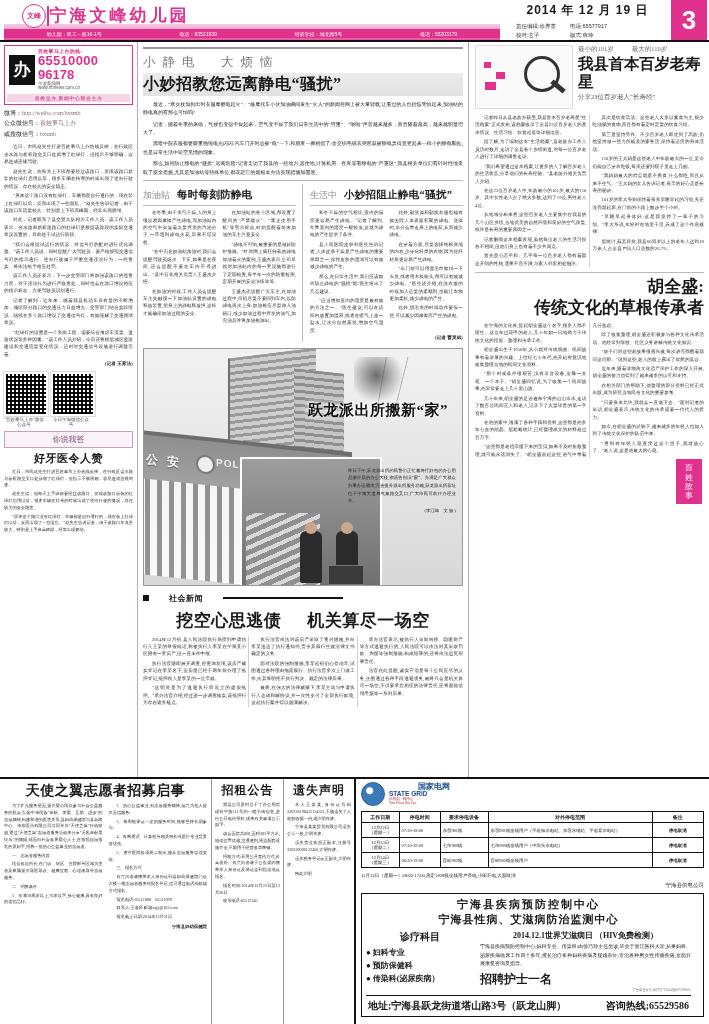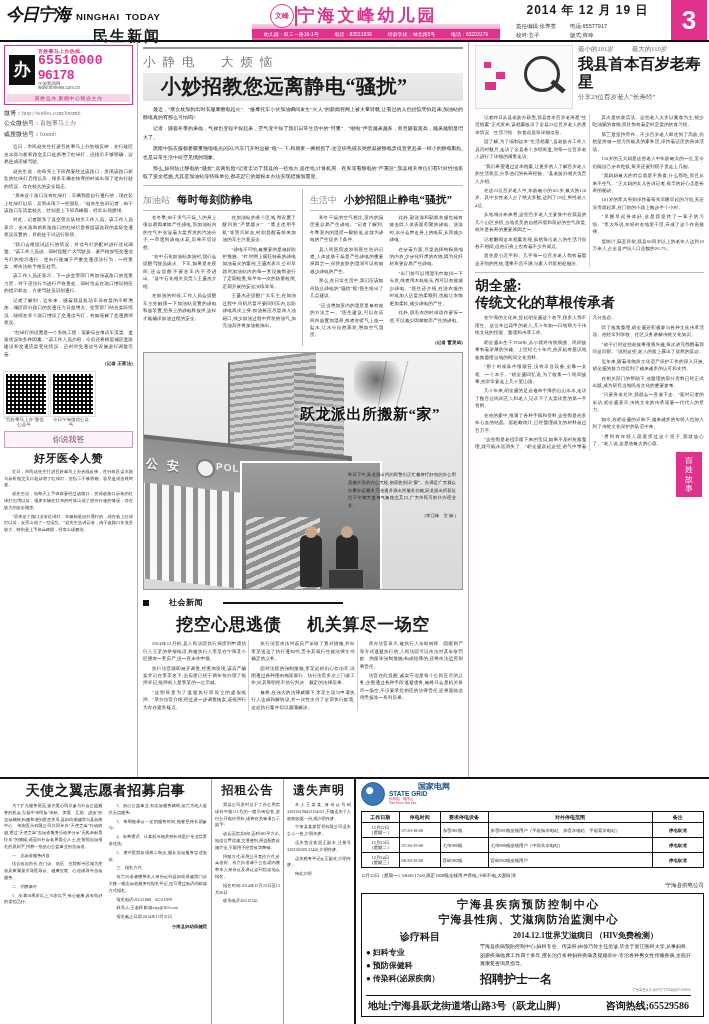--- a/index.html
+++ b/index.html
@@ -52,21 +52,21 @@
 
   
   .ad-box{border:1px solid #e0318c;padding:2px;margin-bottom:3px;}
   .ad-hot{display:flex;align-items:center;gap:3px;background:#fff;padding:1px 2px;}
   .ad-runner{width:26px;height:30px;background:#111;color:#fff;font-size:17px;
     display:flex;align-items:center;justify-content:center;flex:0 0 auto;
     font-family:"Liberation Serif",serif;font-weight:bold;}
   .ad-hot-txt{flex:1;line-height:1.05;}
   .ad-hot-l1{font-size:5px;color:#e0318c;font-weight:bold;letter-spacing:0.3px;}
   .ad-num{font-size:13px;font-weight:bold;color:#e0318c;letter-spacing:0.3px;
-    font-family:Liberation Mono, monospace;line-height:1.05;}
+    font-family:Liberation Sans, sans-serif;line-height:1.05;}
   .ad-num2{font-size:13px;font-weight:bold;color:#e0318c;
     font-family:"Liberation Sans",sans-serif;line-height:1.05;}
   .ad-site{font-size:4.5px;color:#555;font-family:"Liberation Sans",sans-serif;}
   .ad-strip{background:#f7d4e6;color:#b8177a;font-size:5px;text-align:center;
     padding:1px 0;margin-top:2px;letter-spacing:0.5px;}
   .ad-lines{font-size:6px;line-height:1.75;color:#333;margin-top:2px;}
   .ad-lines span.k{color:#222;}
   .ad-lines span.v{color:#8a6a80;}
 
   .hl-left{font-size:13.5px;font-weight:bold;line-height:1.18;letter-spacing:-0.3px;margin:4px 0 3px 0;}
@@ -87,22 +87,22 @@
   .qr-cap{font-size:4.5px;text-align:center;color:#444;width:40px;margin-top:1px;}
 
   .box-title{border:1px solid #c9a0c0;text-align:center;font-size:8px;color:#7a3f6a;
     padding:2px 0;margin:4px 0 2px 0;background:#fbf3f8;}
   .ad-hl{font-size:11px;font-weight:bold;text-align:center;margin:3px 0;letter-spacing:0.5px;}
 
   
   .mid-rule{border-top:2px solid #999;margin:2px 0 5px 0;}
   .kicker{font-size:12.5px;color:#7a7a7a;letter-spacing:7px;margin-bottom:2px;
     font-family:"Liberation Serif",serif;}
-  .main-hl{font-size:20px;font-weight:bold;letter-spacing:0.5px;line-height:1.18;
-    background:linear-gradient(to bottom,#ececec,#e2e2e2);padding:2px 18px;display:block;}
+  .main-hl{font-size:16px;font-weight:bold;letter-spacing:0.5px;line-height:1.18;
+    background:linear-gradient(to bottom,#ececec,#e2e2e2);padding:2px 0;display:block;}
   .lead{font-size:5px;line-height:1.72;text-align:justify;margin-top:5px;color:#222;}
   .lead p{margin:0 0 2.5px 0;text-indent:10px;}
 
   .sub-head{display:flex;align-items:baseline;gap:7px;margin-top:4px;}
   .sub-kick{font-size:9px;color:#8d8d8d;}
   .sub-title{font-size:10.5px;font-weight:bold;letter-spacing:0.3px;}
   .thin-rule{border-top:1px solid #bbb;margin:3px 0;}
 
   .two-pane{display:flex;gap:6px;margin-top:2px;}
   .pane{flex:1;}
@@ -136,21 +136,21 @@
     letter-spacing:1px;font-family:"Liberation Sans",sans-serif;transform:skewY(6deg);}
   .inset{position:absolute;left:96px;top:108px;width:138px;height:128px;border:2px solid #fff;
     background:linear-gradient(to bottom,#9d9d9d,#6f6f6f);overflow:hidden;}
   .stairs{position:absolute;left:4px;top:54px;width:74px;height:74px;
     background:repeating-linear-gradient(-24deg,#d8d8d8 0 4px,#8f8f8f 4px 9px);}
   .cop{position:absolute;bottom:4px;width:22px;height:52px;background:#2b2b2b;border-radius:6px 6px 2px 2px;}
   .cop:after{content:"";position:absolute;left:5px;top:-9px;width:12px;height:12px;border-radius:50%;background:#caa78b;}
   .cop1{left:58px;}
   .cop2{left:94px;}
   .dellbox{position:absolute;left:86px;bottom:2px;width:34px;height:18px;background:#3a3a3a;border:1px solid #777;}
-  .photo-hl{position:absolute;right:22px;top:52px;font-size:15px;font-weight:bold;color:#111;
+  .photo-hl{position:absolute;right:14px;top:52px;font-size:15px;font-weight:bold;color:#111;
     letter-spacing:0.5px;text-shadow:0 0 4px #fff,0 0 8px #fff;}
   .photo-cap{position:absolute;right:6px;top:118px;width:108px;font-size:4.4px;line-height:1.75;
     text-align:justify;color:#222;}
   .photo-cap .sig{text-align:right;display:block;margin-top:2px;}
 
   
   .sec-tag{display:flex;align-items:center;gap:20px;margin-top:7px;}
   .sec-sq{width:6px;height:6px;background:#111;}
   .sec-name{font-size:8px;font-weight:bold;letter-spacing:0.5px;}
   .sec-line{flex:1;height:2px;background:#111;max-width:120px;}
@@ -160,21 +160,21 @@
   
   .mag-ad{width:96px;height:62px;border:1px solid #ddd;background:#fafafa;position:relative;float:left;
     margin:0 5px 2px 0;}
   .mag-glass{position:absolute;right:12px;top:10px;width:30px;height:30px;border-radius:50%;
     border:3px solid #333;}
   .mag-handle{position:absolute;right:6px;top:38px;width:16px;height:5px;background:#333;transform:rotate(40deg);}
   .mag-sq{position:absolute;background:#e0318c;}
   .r-kicker{display:flex;gap:18px;font-size:6.5px;color:#666;margin-bottom:1px;}
   .r-hl{font-size:15.5px;font-weight:bold;line-height:1.16;letter-spacing:-0.2px;}
   .r-sub{font-size:6.5px;color:#555;margin-top:2px;}
-  .r-hl2{font-size:14px;font-weight:bold;line-height:1.22;margin-top:4px;}
+  .r-hl2{font-size:17px;font-weight:bold;line-height:1.22;margin-top:4px;text-align:right;}
 
   .tag-vert{position:absolute;right:2px;bottom:0;width:22px;background:#e0318c;color:#fff;
     font-size:8px;text-align:center;padding:4px 2px;line-height:1.15;}
 
   
   .bottom{display:flex;border-top:2px solid #111;height:247px;}
   .b1{width:212px;border-right:1px solid #999;box-sizing:border-box;padding:3px 4px;}
   .b2{width:72px;border-right:1px solid #999;box-sizing:border-box;padding:3px 3px;}
   .b3{width:72px;border-right:2px solid #111;box-sizing:border-box;padding:3px 3px;}
   .b4{flex:1;box-sizing:border-box;padding:3px 5px;}
@@ -215,28 +215,20 @@
   .txs{font-size:4.2px;line-height:1.62;text-align:justify;color:#2b2b2b;}
   .txs p{margin:0 0 2px 0;text-indent:8px;}
   .tiny-sign{font-size:4.4px;text-align:center;margin-top:3px;font-weight:bold;}
 </style>
 </head>
 <body>
 
 <div class="page">
 
   <div class="masthead">
-    <div class="mh-left">
-      <div class="mh-logo">
-        <span class="mh-logo-cn">今日宁海</span>
-        <span class="mh-logo-en">NINGHAI</span>
-        <span class="mh-logo-en">TODAY</span>
-      </div>
-      <div class="mh-sub">民生新闻</div>
-    </div>
 
     <div class="mh-mid">
       <div class="mh-mid-top">
         <div class="kg-seal">文峰</div>
         <div class="kg-bar"></div>
         <div class="kg-name">宁海文峰幼儿园</div>
       </div>
       <div class="mh-mid-bot">
         <span>幼儿园：双工一路16-1号</span>
         <span>电话：83531939</span>

